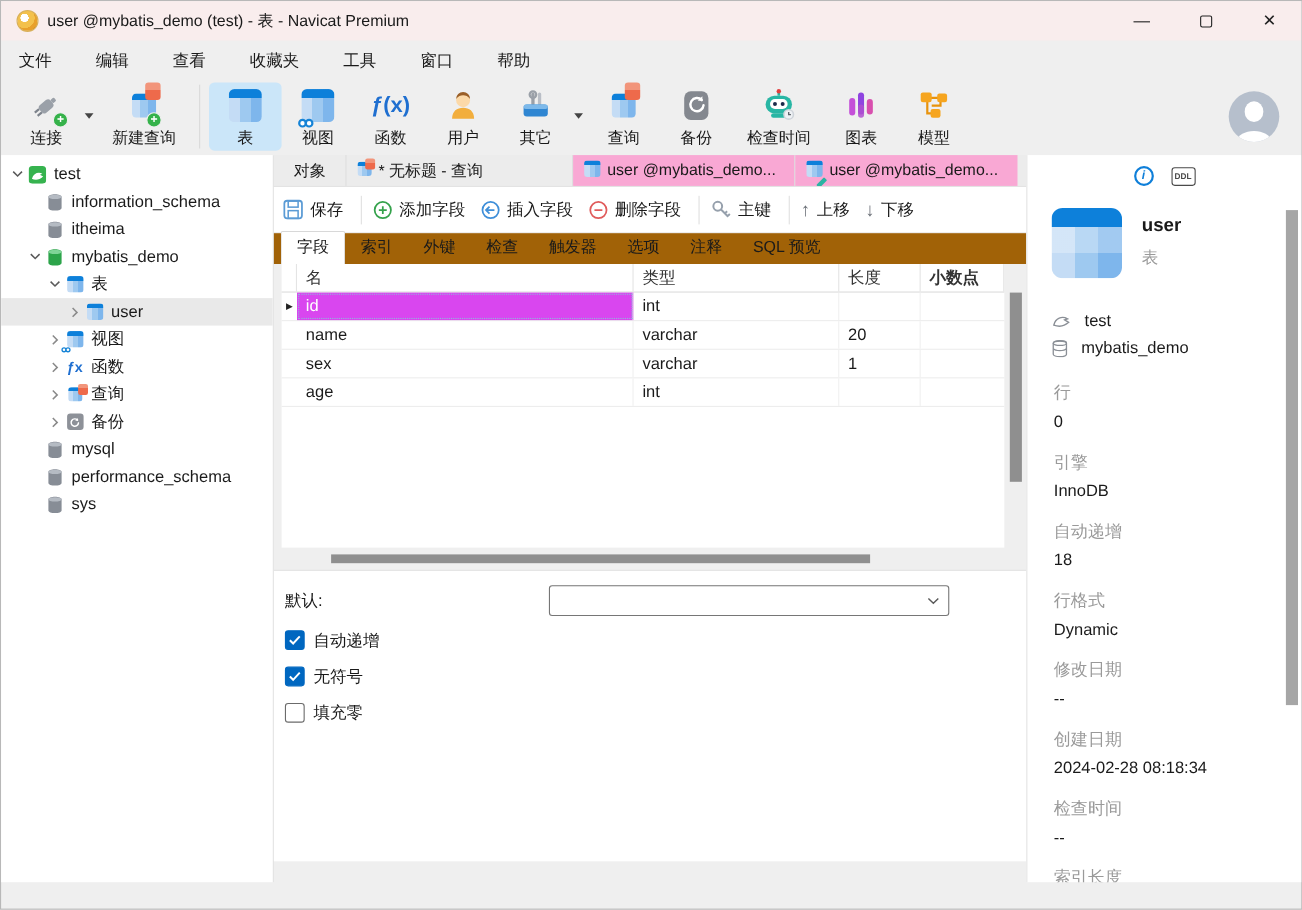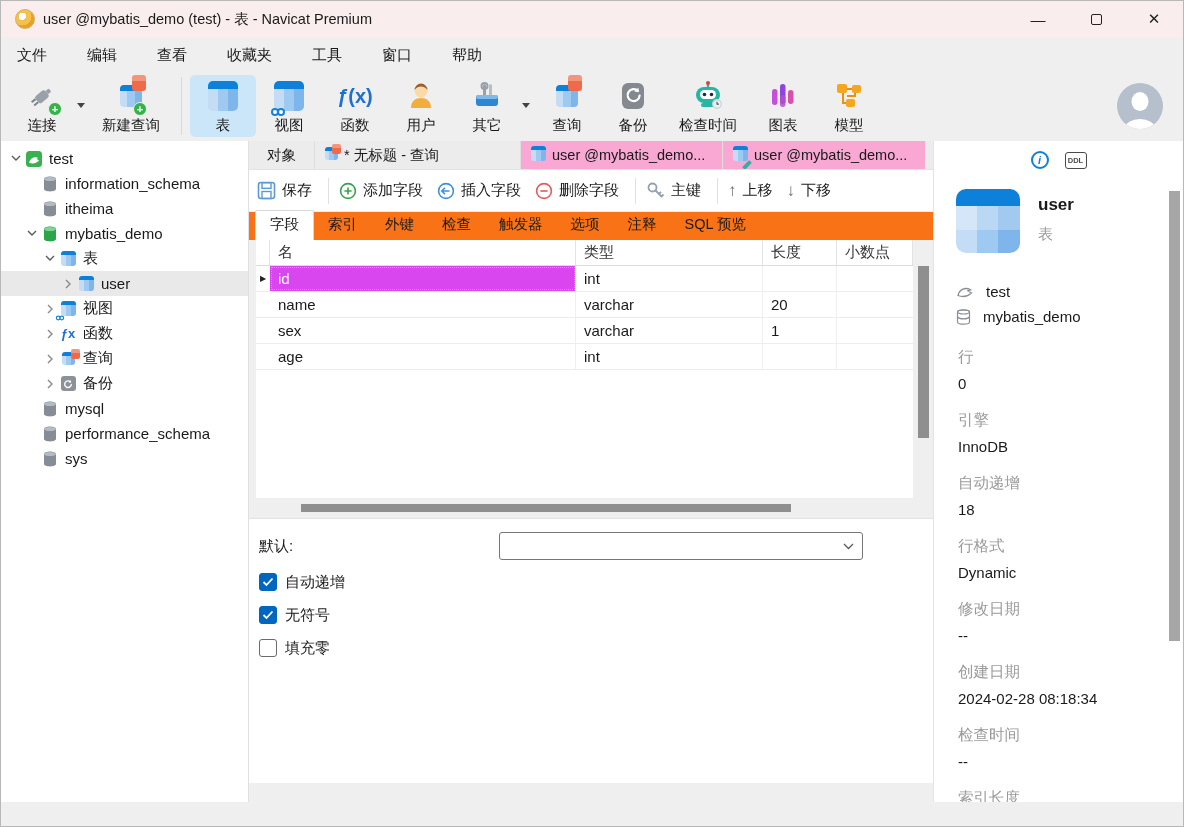--- a/index.html
+++ b/index.html
@@ -86,33 +86,33 @@
   .pencil { position:absolute; right:-4px; bottom:-3px; width:10px; height:4px; background:#2bb3a3;
     transform:rotate(-45deg); border-radius:1px; }
 
   .edit-toolbar { height:42px; background:#fff; border-bottom:1px solid #ececec;
     display:flex; align-items:center; padding-left:8px; }
   .et-btn { display:flex; align-items:center; margin-right:14px; }
   .et-btn .lab { margin-left:6px; }
   .et-sep { width:1px; height:26px; background:#e0e0e0; margin:0 10px 0 2px; }
   .arrow-glyph { font-size:17px; color:#6a6f76; }
 
-  .subtabs { height:28px; background:#f97316; display:flex; align-items:flex-end; padding-left:6px; }
+  .subtabs { height:28px; background:#a16207; display:flex; align-items:flex-end; padding-left:6px; }
   .subtab { padding:4px 14px 6px 14px; font-size:14.5px; }
   .subtab.active { background:#fff; border:1px solid #d8d8d8; border-bottom:none; border-radius:2px 2px 0 0; }
 
   .gridwrap { position:relative; height:258px; background:#efefef; }
   .grid { position:absolute; left:7px; top:0; width:657px; height:100%; background:#fff; }
   .grow { display:flex; height:26px; align-items:center; border-bottom:1px solid #ededed; }
   .grow.header { border-bottom:1px solid #dcdcdc; color:#333; }
   .gc { padding:0 8px; height:100%; display:flex; align-items:center; border-right:1px solid #f0f0f0; overflow:hidden; }
   .grow.header .gc { border-right:1px solid #e4e4e4; }
   .gc.sel { width:14px; flex:0 0 14px; padding:0; justify-content:center; font-size:8px; color:#222; border-right:none; }
   .gc.c1 { width:306px; flex:0 0 306px; } .gc.c2 { width:187px; flex:0 0 187px; }
-  .gc.c3 { width:74px; flex:0 0 74px; } .gc.c4 { flex:1; border-right:none; }
+  .gc.c3 { width:74px; flex:0 0 74px; } .gc.c4 { flex:1; border-right:none;font-weight:bold; }
   .cell-selected { background:#d946ef; color:#fff; outline:1px dotted #8fb8dd; outline-offset:-2px; }
   .vscroll { position:absolute; right:4px; top:26px; width:11px; height:172px; background:#8f8f8f; }
   .hscroll-strip { height:21px; background:#efefef; position:relative; border-bottom:1px solid #e2e2e2; }
   .hscroll-thumb { position:absolute; left:52px; top:6px; width:490px; height:8px; background:#8f8f8f; }
 
   .bottom-panel { background:#fff; height:264px; padding:12px 0 0 10px; position:relative; }
   .def-row { display:flex; align-items:center; height:30px; }
   .def-label { width:240px; }
   .combo { width:364px; height:28px; border:1px solid #767676; border-radius:3px; background:#fff;
     display:flex; align-items:center; justify-content:flex-end; padding-right:8px; }

